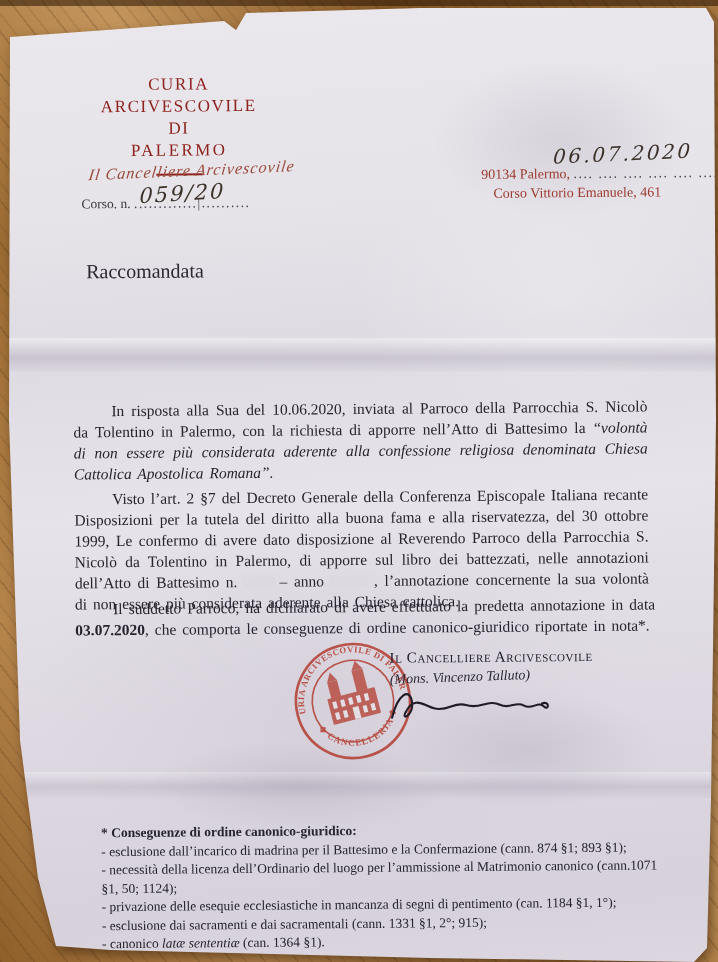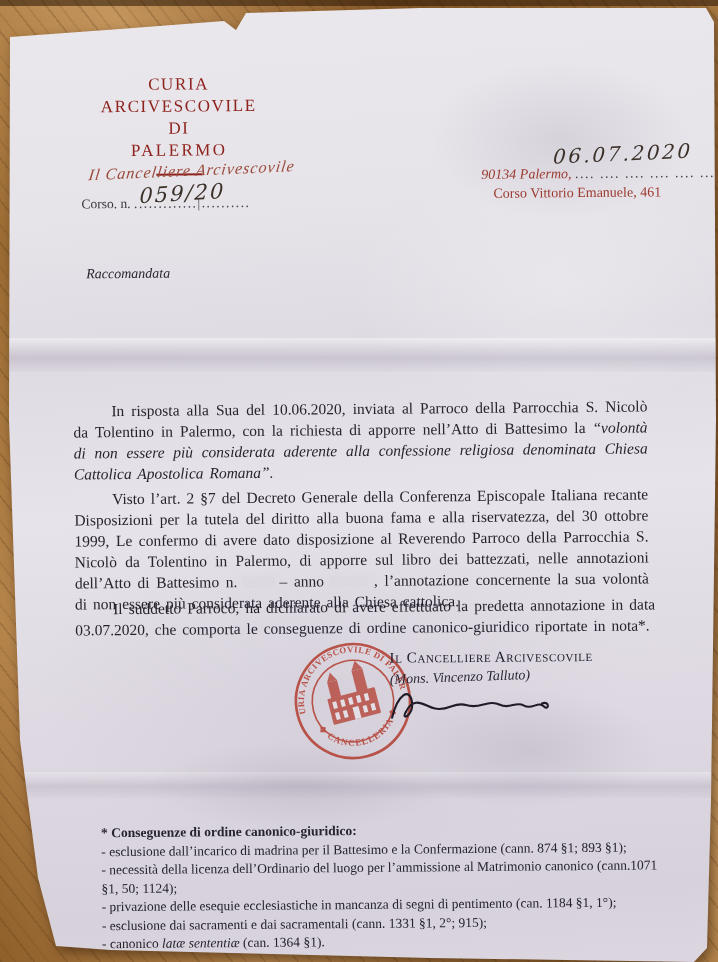--- a/index.html
+++ b/index.html
@@ -39,30 +39,30 @@
   .org .rule{width:46px;height:2px;background:#8e231d;margin:12px auto 0;}
   .script-line{position:absolute;left:92px;top:160px;width:220px;color:#9a4a3a;font-style:italic;font-size:16px;transform:skewX(-10deg) rotate(-2deg);letter-spacing:1px;}
   .prot{position:absolute;left:84px;top:194px;font-size:13.5px;color:#3a3640;}
   .dots{letter-spacing:1.5px;color:#4a4550;}
   .hand{font-family:"DejaVu Serif",serif;font-style:italic;color:#3b3129;}
   .prot-hand{position:absolute;left:58px;top:-14px;font-size:21px;letter-spacing:2px;transform:rotate(-3deg) skewX(-6deg);}
   
   .dateline{position:absolute;left:480px;top:144px;width:230px;}
   .date-hand{position:absolute;left:76px;top:0;font-size:20px;letter-spacing:2.5px;transform:rotate(-2deg) skewX(-6deg);white-space:nowrap;}
   .city-row{position:absolute;left:4px;top:24px;font-size:14px;color:#9c3a2e;white-space:nowrap;}
-  .city{font-style:italic;}
+  .city{}
   .address{position:absolute;left:16px;top:43px;font-size:14px;color:#9c3a2e;white-space:nowrap;}
-  .racc{position:absolute;left:88px;top:264px;font-size:14px;font-style:italic;}
+  .racc{position:absolute;left:88px;top:258px;font-size:20px;}
   
   .para{position:absolute;left:74px;width:574px;font-size:15.5px;line-height:21px;text-align:justify;text-indent:38px;word-spacing:2px;color:#26242e;}
   .p1{top:398px;}
   .p2{top:486px;}
   .p3{top:596px;width:580px;}
   .it{font-style:italic;text-align:right;}
-  .b{font-weight:normal;}
+  .b{font-weight:bold;}
   .redact{display:inline-block;height:11px;border-radius:2px;background:#dcd9e1;box-shadow:0 0 5px 3px rgba(222,219,228,.95);margin:0 5px;vertical-align:-1px;}
   .redact.r1{width:32px;}
   .redact.r2{width:40px;}
   
   .stamp{position:absolute;left:290px;top:640px;width:122px;height:122px;transform:rotate(-14deg);opacity:.92;mix-blend-mode:multiply;}
   .signoff{position:absolute;left:388px;top:650px;width:240px;}
   .signoff .title{font-variant:small-caps;font-size:15px;letter-spacing:.6px;color:#23202b;}
   .signoff .name{font-style:italic;font-size:14px;margin-top:2px;transform:rotate(-1.5deg);color:#2a2733;}
   .sig{position:absolute;left:384px;top:682px;}
   

